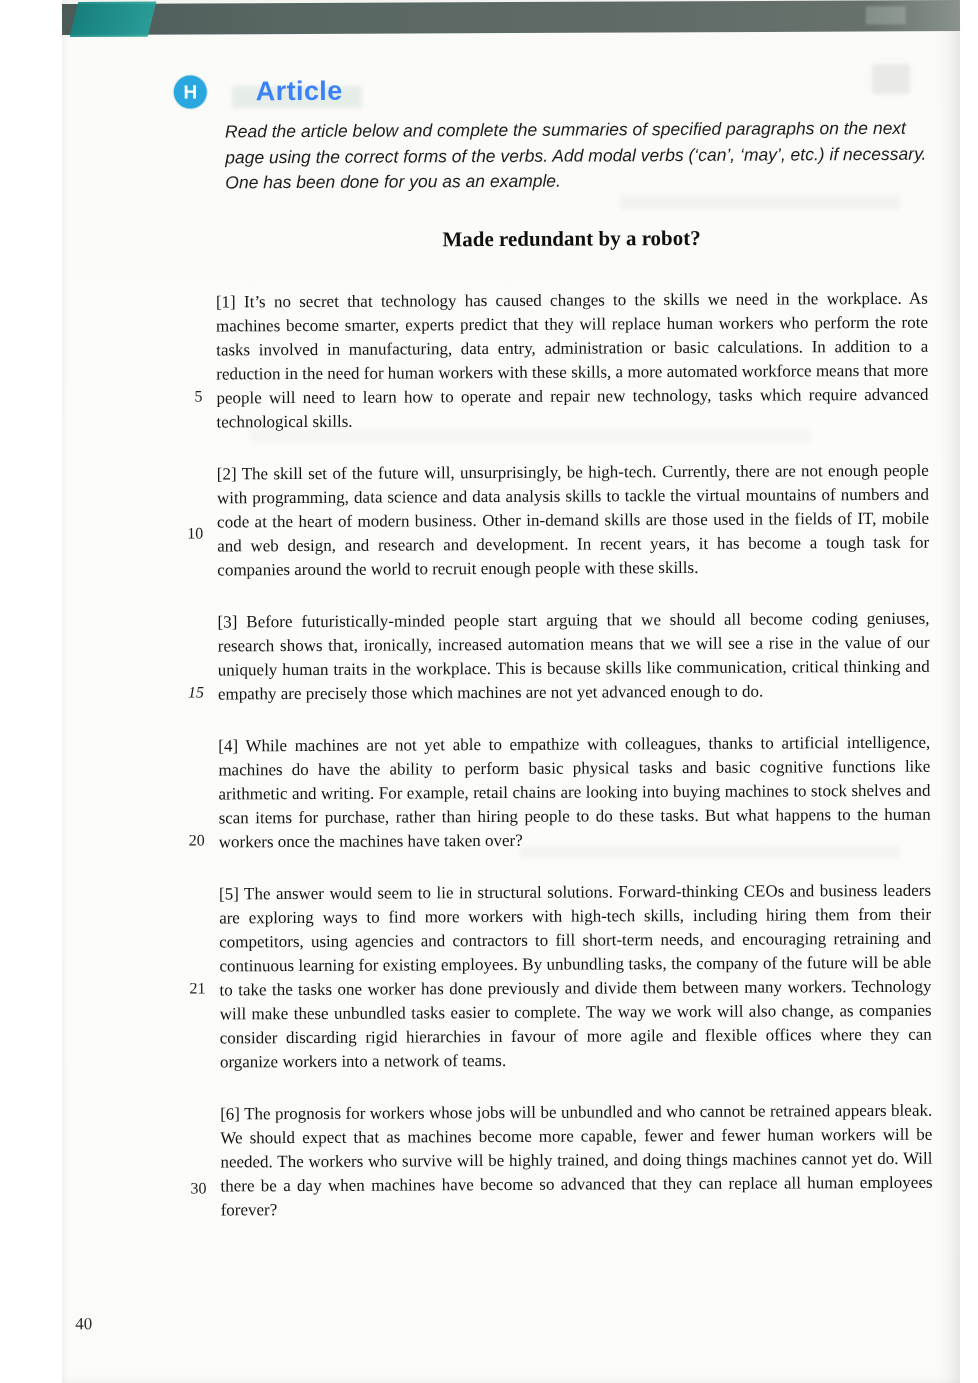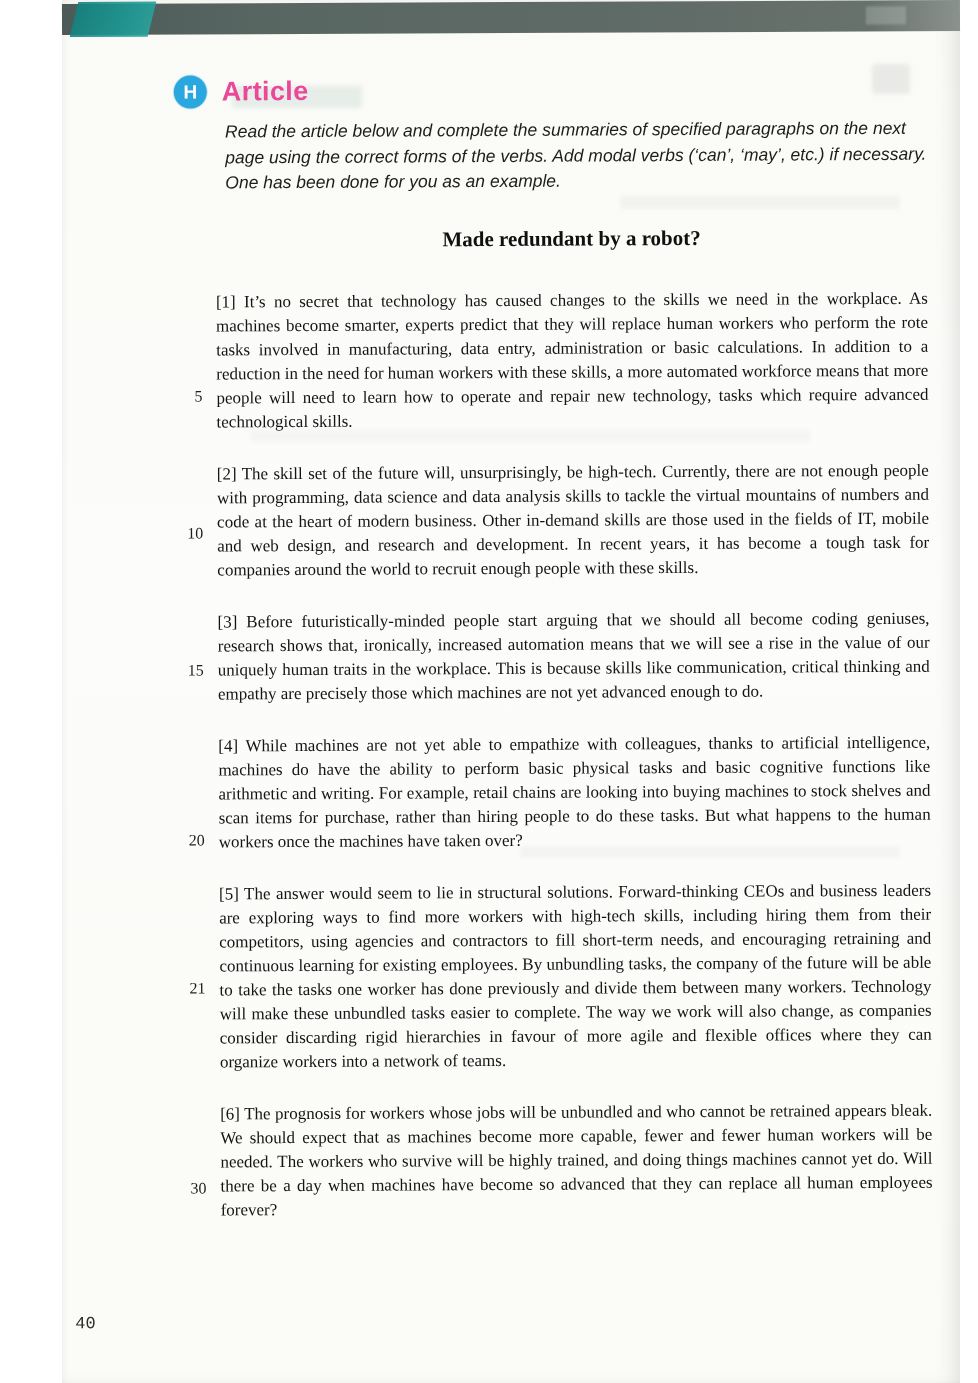--- a/index.html
+++ b/index.html
@@ -45,21 +45,21 @@
   .article-header { position:absolute; left:177px; top:74px; display:flex; align-items:center; gap:15px; }
   .h-icon {
     width:33px; height:33px; border-radius:50%;
     background:#2aa7de; color:#ffffff;
     font-family:"Liberation Sans", sans-serif; font-weight:bold; font-size:19px;
     display:flex; align-items:center; justify-content:center;
     box-shadow:0 0 0 1px rgba(42,167,222,0.25);
   }
   .article-label {
     font-family:"Liberation Sans", sans-serif; font-weight:bold;
-    font-size:27px; color:#ec4899; letter-spacing:0.4px;
+    font-size:27px; color:#3b82f6; letter-spacing:0.4px;margin-left:34px;
   }
 
   .instructions {
     position:absolute; left:228px; top:118px; width:716px;
     font-family:"Liberation Sans", sans-serif; font-style:italic;
     font-size:17.5px; line-height:1.47; color:#1d1d1d;
   }
 
   .article-title {
     position:absolute; left:218px; top:227px; width:712px;
@@ -72,28 +72,28 @@
     font-size:17px; line-height:24px; text-align:justify; color:#141414;
   }
   .article-body p { margin-bottom:28px; }
 
   .line-no {
     position:absolute; left:170px; width:34px; text-align:right;
     font-size:16px; color:#1e1e1e;
   }
   .ln-5  { top:386px; }
   .ln-10 { top:523px; }
-  .ln-15 { top:660px; }
+  .ln-15 { top:682px;font-style:italic; }
   .ln-20 { top:830px;text-align:right; }
   .ln-25 { top:978px; }
   .ln-30 { top:1178px; }
 
   .page-number {
     position:absolute; left:72px; top:1312px;
-    font-family:Liberation Mono, monospace; font-size:17px; color:#2c2c2c;
+    font-family:Liberation Serif, serif; font-size:17px; color:#2c2c2c;
   }
 </style>
 </head>
 <body>
 
 <div class="scan-page"></div>
 
 <div class="top-band">
   <div class="top-band-teal"></div>
   <div class="top-band-right-chip"></div>

